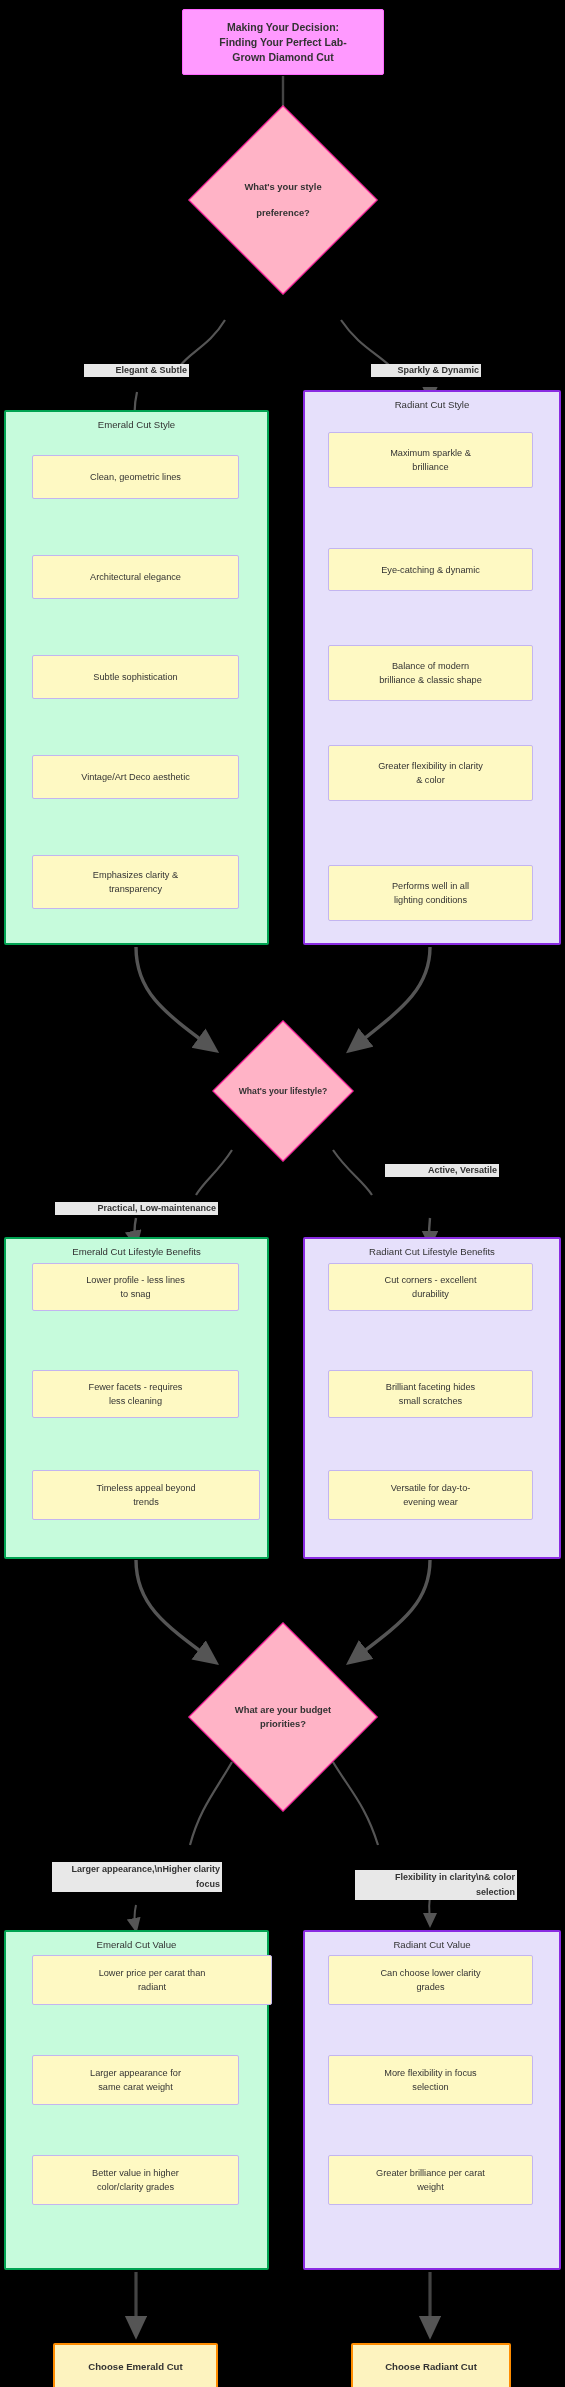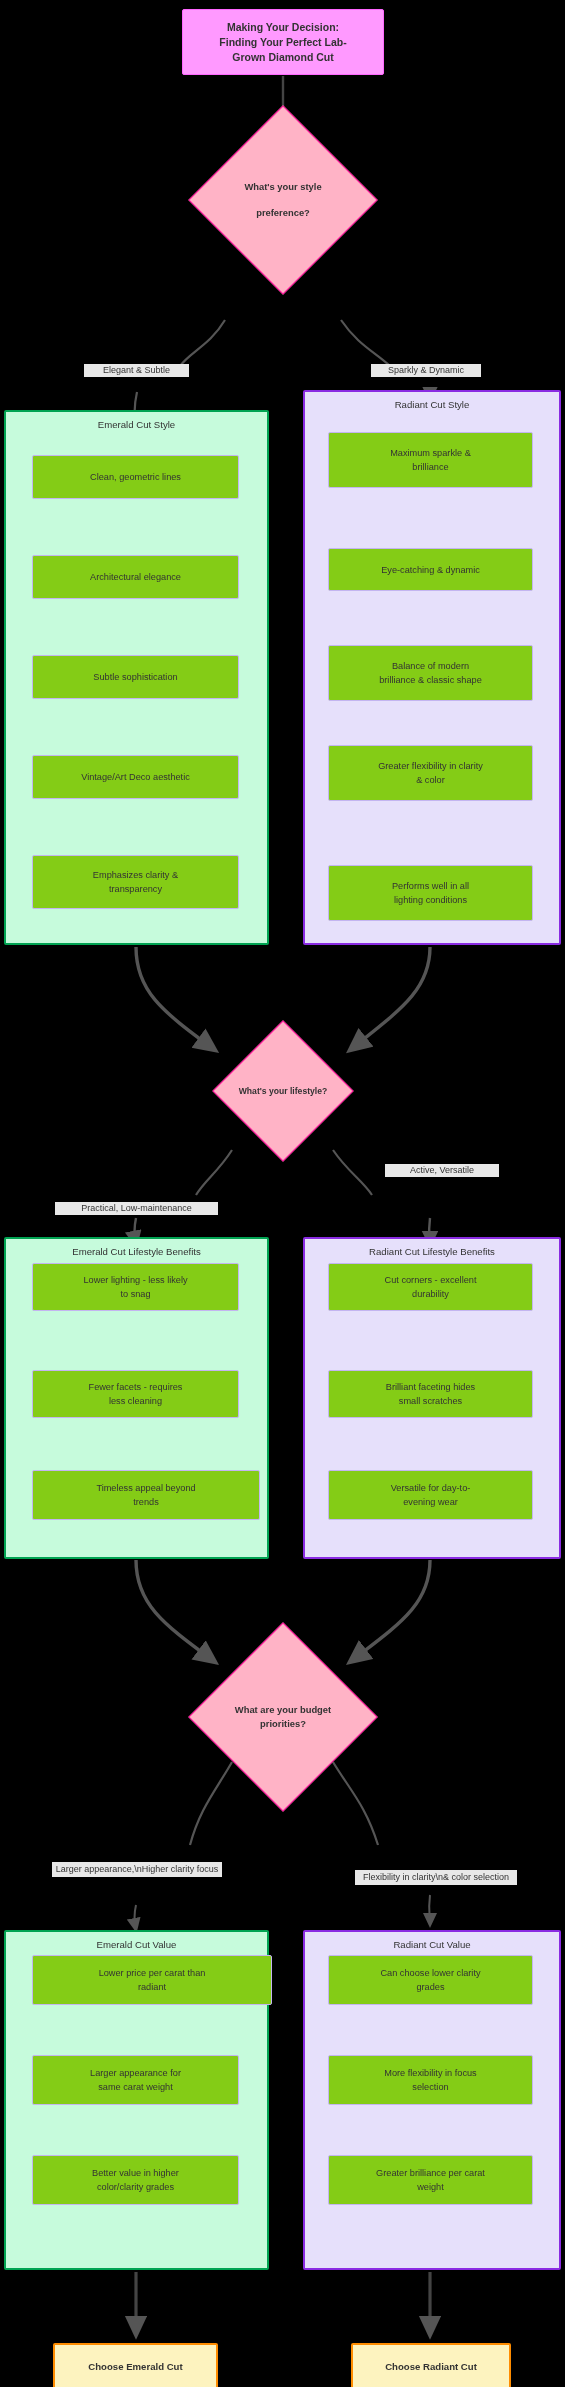--- a/index.html
+++ b/index.html
@@ -41,31 +41,31 @@
   .cluster.green { background: #c6fbdc; border: 2px solid #00a352; }
   .cluster.purple { background: #e6e0fb; border: 2px solid #8a2be2; }
   .cluster-title {
     position: absolute; left: 0; top: 6px; width: 100%;
     text-align: center; color: #333333;
     font-size: 9.6px; line-height: 13px;
   }
 
   
   .pbox {
-    position: absolute; background: #84cc16; border: 1px solid #c3b5f0;
+    position: absolute; background: #fef9c3; border: 1px solid #c3b5f0;
     border-radius: 2px; display: flex; align-items: center; justify-content: center;
     text-align: center; color: #333333; font-size: 9.2px; line-height: 14px;
     padding: 3px 6px;
   }
 
   
   .edge-label {
     position: absolute; background: #e8e8e8; color: #333333;
-    font-size: 9px; line-height: 13px; text-align: center;
-    padding: 0px 2px; white-space: pre-line;
+    font-size: 9px; line-height: 13px; text-align: right;
+    padding: 0px 2px; white-space: pre-line; font-weight: bold;
   }
 
   
   .terminal {
     position: absolute; background: #fdf3bf; border: 2px solid #ff8c00;
     border-radius: 2px; display: flex; align-items: center; justify-content: center;
     color: #333333; font-weight: bold; font-size: 9.6px; text-align: center;
   }
 </style>
 </head>
@@ -201,21 +201,21 @@
     </div>
   </div>
 
   <div class="edge-label" style="left:55px; top:1202px; width:163px;">Practical, Low-maintenance</div>
   <div class="edge-label" style="left:385px; top:1164px; width:114px;">Active, Versatile</div>
 
   <div class="cluster green" style="left:4px; top:1237px; width:265px; height:322px;">
     <div class="cluster-title">Emerald Cut Lifestyle Benefits</div>
   </div>
   <div class="pbox" style="left:32px; top:1263px; width:207px; height:48px; flex-direction:column;">
-    <div>Lower lighting - less likely</div>
+    <div>Lower profile - less lines</div>
     <div>to snag</div>
   </div>
   <div class="pbox" style="left:32px; top:1370px; width:207px; height:48px; flex-direction:column;">
     <div>Fewer facets - requires</div>
     <div>less cleaning</div>
   </div>
   <div class="pbox" style="left:32px; top:1470px; width:228px; height:50px; flex-direction:column;">
     <div>Timeless appeal beyond</div>
     <div>trends</div>
   </div>

